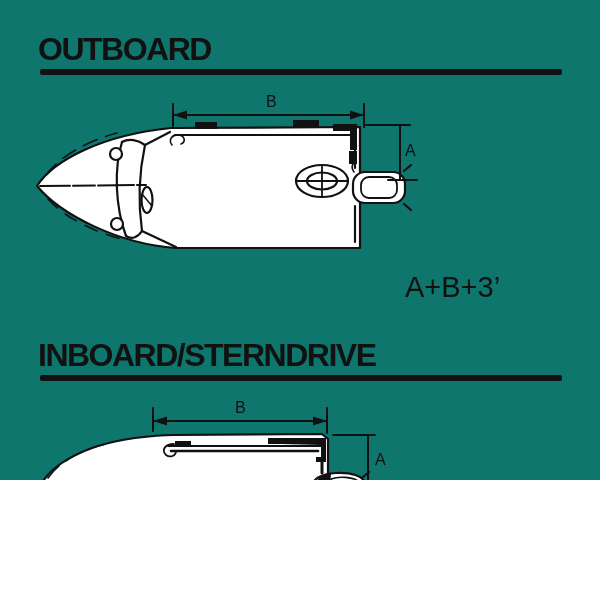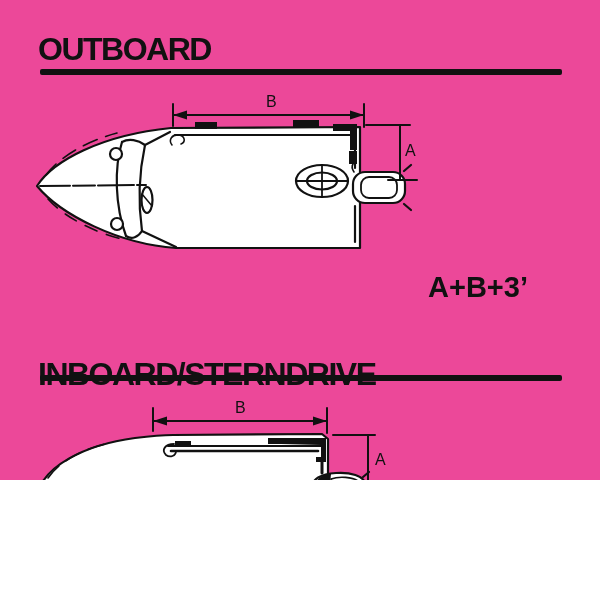--- a/index.html
+++ b/index.html
@@ -1,20 +1,20 @@
 <!DOCTYPE html>
 <html><head>
 <meta charset="utf-8">
 <style>
   html, body { margin: 0; padding: 0; background: #ffffff; }
   .canvas {
     position: relative;
     width: 600px;
     height: 480px;
-    background: #ec4899;
+    background: #0f766e;
     font-family: "Liberation Sans", sans-serif;
     color: #111111;
     overflow: hidden;
   }
   .heading {
     position: absolute;
     left: 38px;
     font-size: 32px;
     font-weight: 700;
     letter-spacing: -1.5px;
@@ -123,25 +123,25 @@
         <path d="M 341,37 L 385,37"></path>
         <path d="M 375,37 L 375,92"></path>
         <path d="M 363,92 L 392,92"></path>
       </g>
     </g>
   </svg>
 
   <span class="dim-label" style="left:266px; top:93px;">B</span>
   <span class="dim-label" style="left:405px; top:142px;">A</span>
 
-  <div class="formula" style="left:428px; top:202px;font-weight:bold;">
+  <div class="formula" style="left:405px; top:202px;">
     <div>A+B+3’</div>
   </div>
 
-  <div class="heading" style="top:337px;margin-top:19px;">INBOARD/STERNDRIVE</div>
+  <div class="heading" style="top:337px;">INBOARD/STERNDRIVE</div>
 
   <div class="rule" style="top:375px;"></div>
 
   <svg class="diagram-svg" style="left:25px; top:400px;" width="365" height="160" viewBox="0 0 365 160">
     <g stroke="#111111" fill="none" stroke-width="2.2" stroke-linecap="round" stroke-linejoin="round">
 
       <path fill="#ffffff" d="M 13,93 C 19,67 58,45 110,38 C 126,36 141,35 148,35 L 297,34 L 303,39 L 303,144 Q 303,148 294,148 L 152,147 C 94,144 36,122 13,93 Z"></path>
 
       <path stroke-width="1.6" stroke-dasharray="16 9" d="M 23,78 C 34,62 56,50 80,44"></path>
       <path stroke-width="1.6" stroke-dasharray="14 10" d="M 26,112 C 42,127 72,139 108,144"></path>

